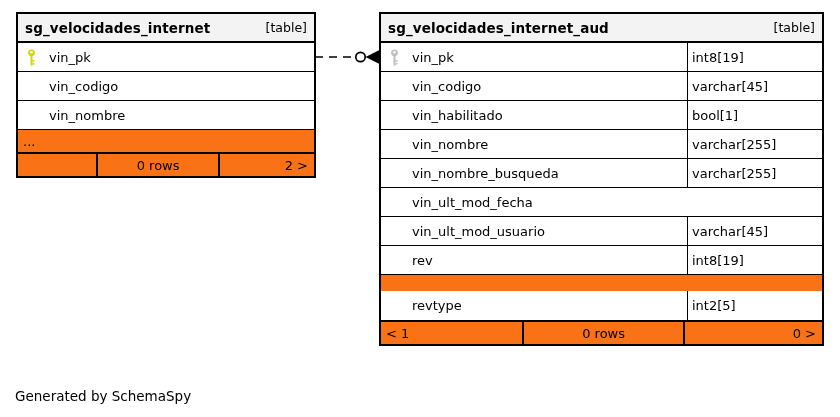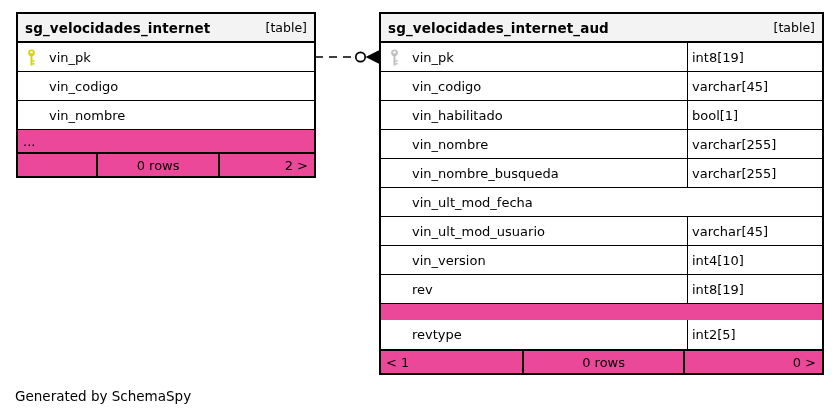--- a/index.html
+++ b/index.html
@@ -9,21 +9,21 @@
     width: 840px;
     height: 417px;
     font-family: "DejaVu Sans", "Liberation Sans", sans-serif;
     color: #000;
     overflow: hidden;
   }
 
   .table-box {
     position: absolute;
     border: 2px solid var(--border, #000);
-    background: #ec4899;
+    background: #f97316;
   }
   .left-table  { left: 16px;  top: 12px; width: 300px; }
   .right-table { left: 379px; top: 12px; width: 445px; }
 
   .tbl-header {
     display: flex;
     justify-content: space-between;
     align-items: center;
     height: 29px;
     padding: 0 7px 0 7px;
@@ -193,25 +193,20 @@
     <span class="key-slot"></span>
     <span class="col-name">vin_ult_mod_fecha</span>
   </div>
   <div class="tbl-row">
     <span class="key-slot"></span>
     <span class="col-name">vin_ult_mod_usuario</span>
     <span class="col-type">varchar[45]</span>
   </div>
   <div class="tbl-row">
     <span class="key-slot"></span>
-    <span class="col-name">vin_version</span>
-    <span class="col-type">int4[10]</span>
-  </div>
-  <div class="tbl-row">
-    <span class="key-slot"></span>
     <span class="col-name">rev</span>
     <span class="col-type">int8[19]</span>
   </div>
   <div class="tbl-row last">
     <span class="key-slot"></span>
     <span class="col-name">revtype</span>
     <span class="col-type">int2[5]</span>
   </div>
   <div class="tbl-footer">
     <span class="fcell fcell-left">&lt; 1</span>

